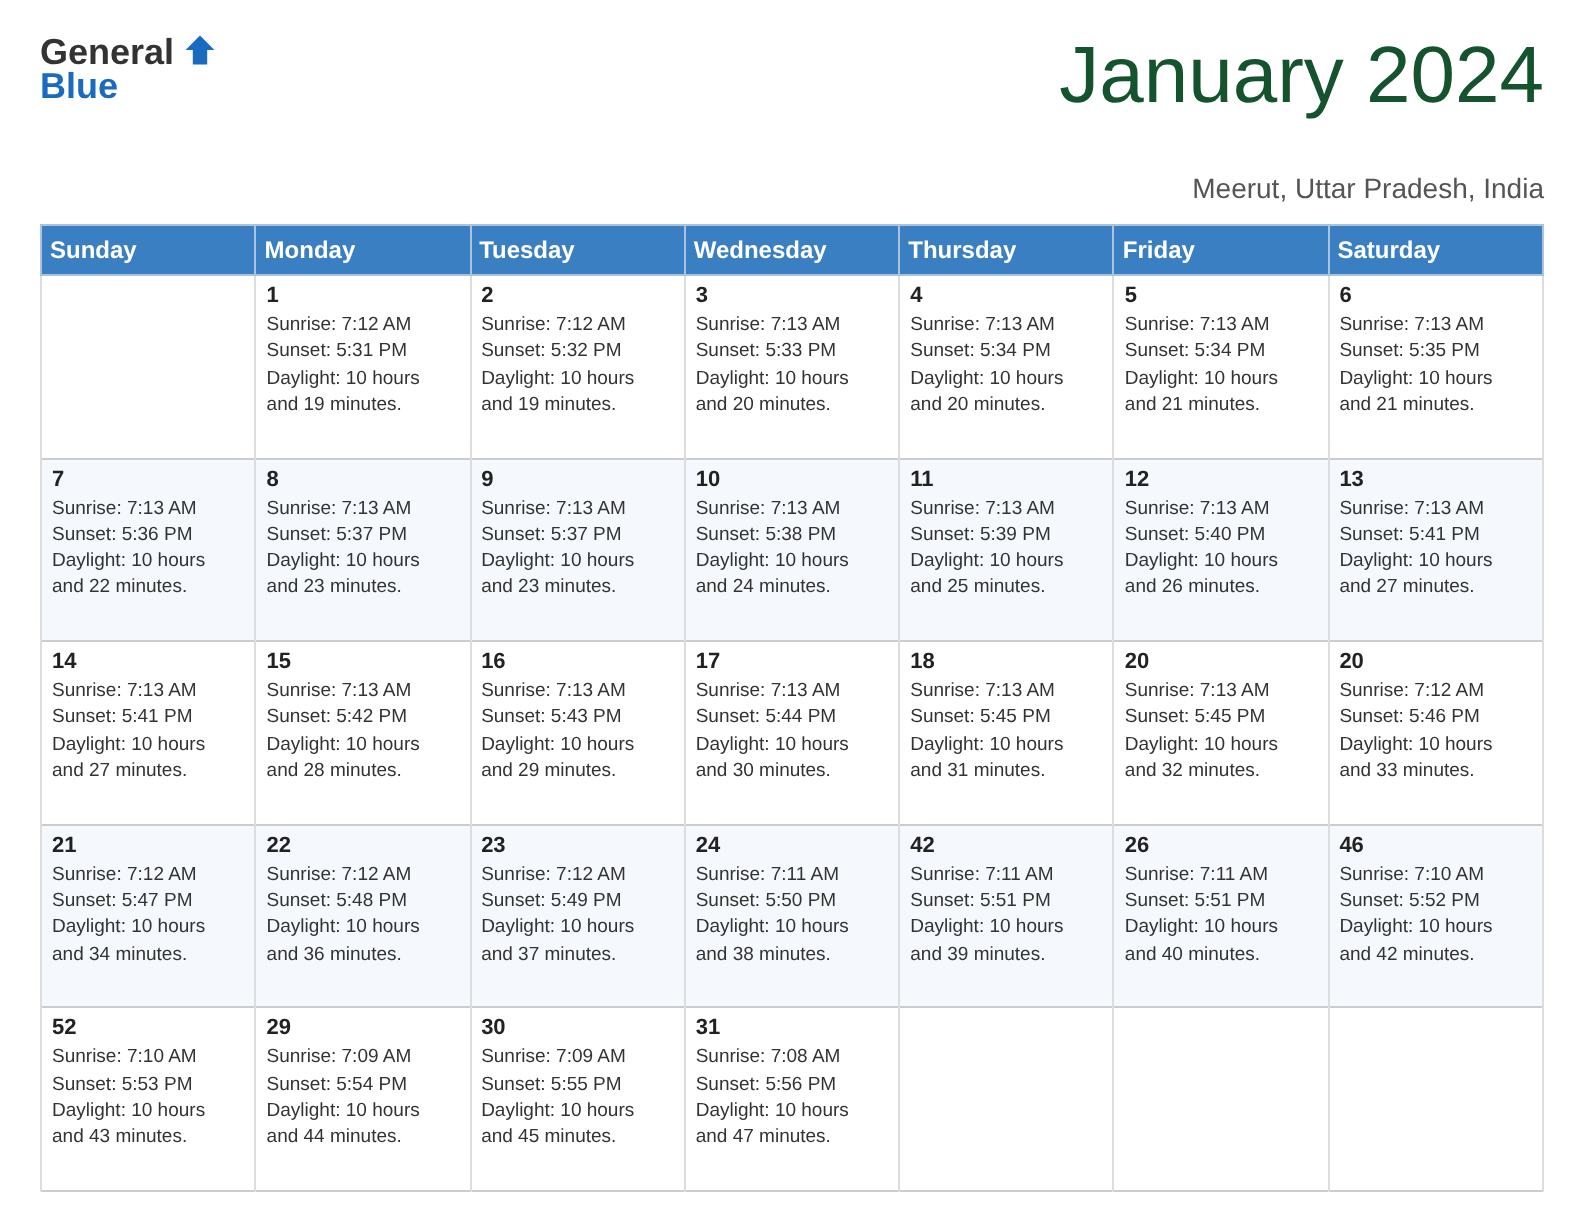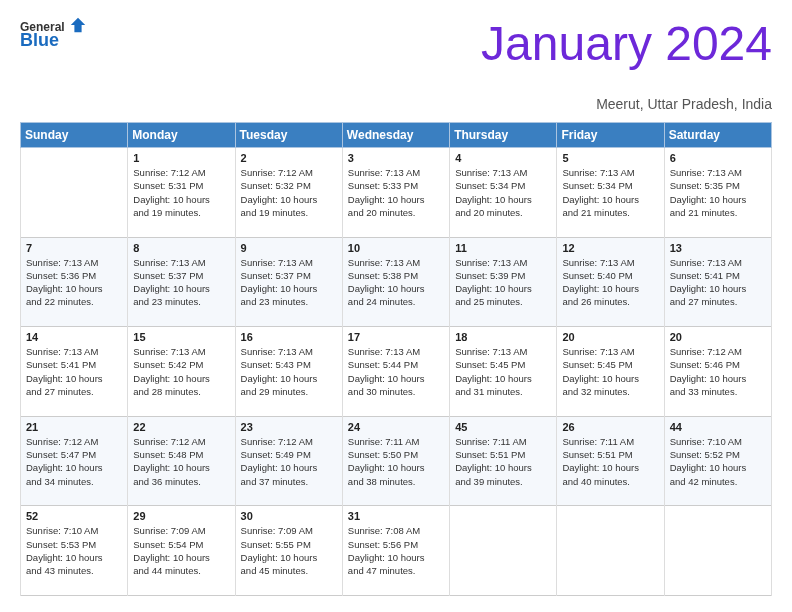--- a/index.html
+++ b/index.html
@@ -22,40 +22,40 @@
       justify-content: space-between;
       align-items: flex-start;
       margin-bottom: 10px;
     }
     .logo {
       display: flex;
       flex-direction: column;
       align-items: flex-start;
     }
     .logo-text {
-      font-size: 12px;
+      font-size: 18px;
       font-weight: bold;
       color: #333;
       display: flex;
-      align-items: flex-end;
+      align-items: flex-start;
       gap: 2px;
     }
     .logo-general { color: #333; }
     .logo-icon {
       width: 18px;
       height: 18px;
       display: inline-block;
       margin-left: 2px;
     }
     .title-section {
       text-align: right;
     }
     .month-title {
-      font-size: 48px;
-      color: #6d28d9;
+      font-size: 40px;
+      color: #14532d;
       font-weight: normal;
     }
     .location {
       font-size: 14px;
       color: #555;
       margin-top: 25px;
     }
     .calendar-table {
       width: 100%;
       border-collapse: collapse;
@@ -238,29 +238,29 @@
           </td>
           <td>
             <span class="day-number">23</span>
             <div class="day-info">Sunrise: 7:12 AM<br>Sunset: 5:49 PM<br>Daylight: 10 hours<br>and 37 minutes.</div>
           </td>
           <td>
             <span class="day-number">24</span>
             <div class="day-info">Sunrise: 7:11 AM<br>Sunset: 5:50 PM<br>Daylight: 10 hours<br>and 38 minutes.</div>
           </td>
           <td>
-            <span class="day-number">45</span>
+            <span class="day-number">42</span>
             <div class="day-info">Sunrise: 7:11 AM<br>Sunset: 5:51 PM<br>Daylight: 10 hours<br>and 39 minutes.</div>
           </td>
           <td>
             <span class="day-number">26</span>
             <div class="day-info">Sunrise: 7:11 AM<br>Sunset: 5:51 PM<br>Daylight: 10 hours<br>and 40 minutes.</div>
           </td>
           <td>
-            <span class="day-number">44</span>
+            <span class="day-number">46</span>
             <div class="day-info">Sunrise: 7:10 AM<br>Sunset: 5:52 PM<br>Daylight: 10 hours<br>and 42 minutes.</div>
           </td>
         </tr>
         <tr>
           <td>
             <span class="day-number">52</span>
             <div class="day-info">Sunrise: 7:10 AM<br>Sunset: 5:53 PM<br>Daylight: 10 hours<br>and 43 minutes.</div>
           </td>
           <td>
             <span class="day-number">29</span>

